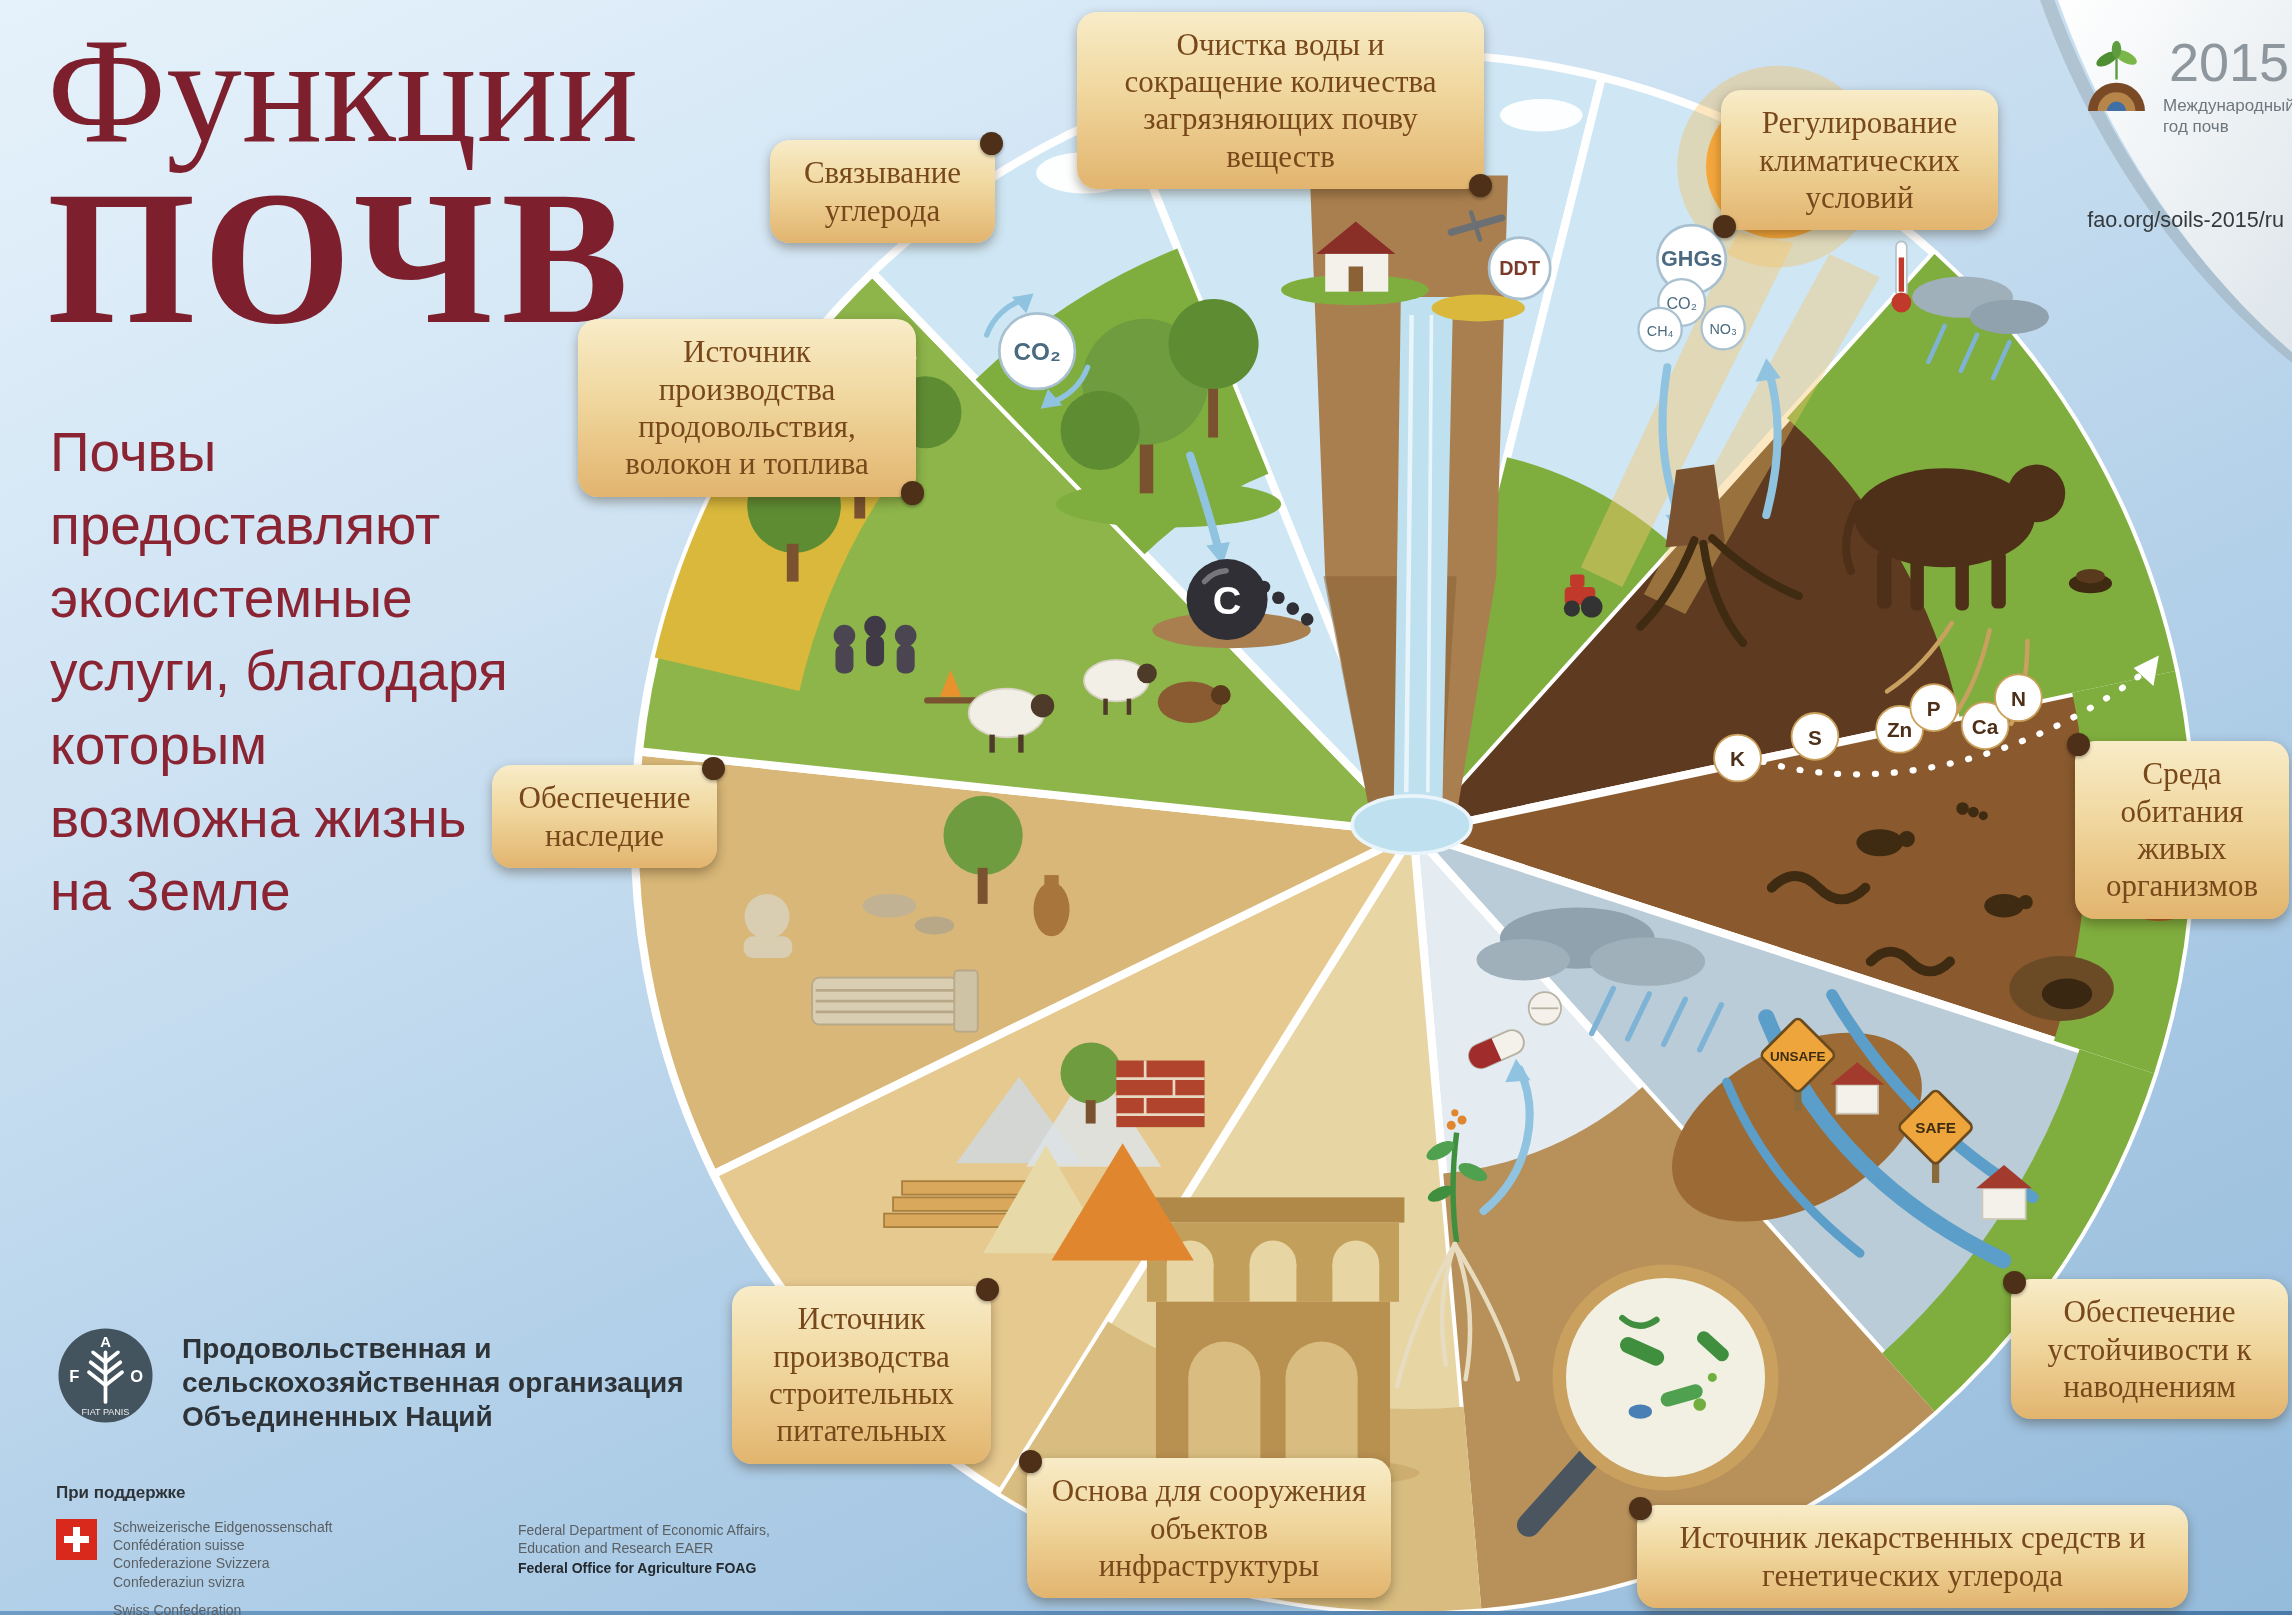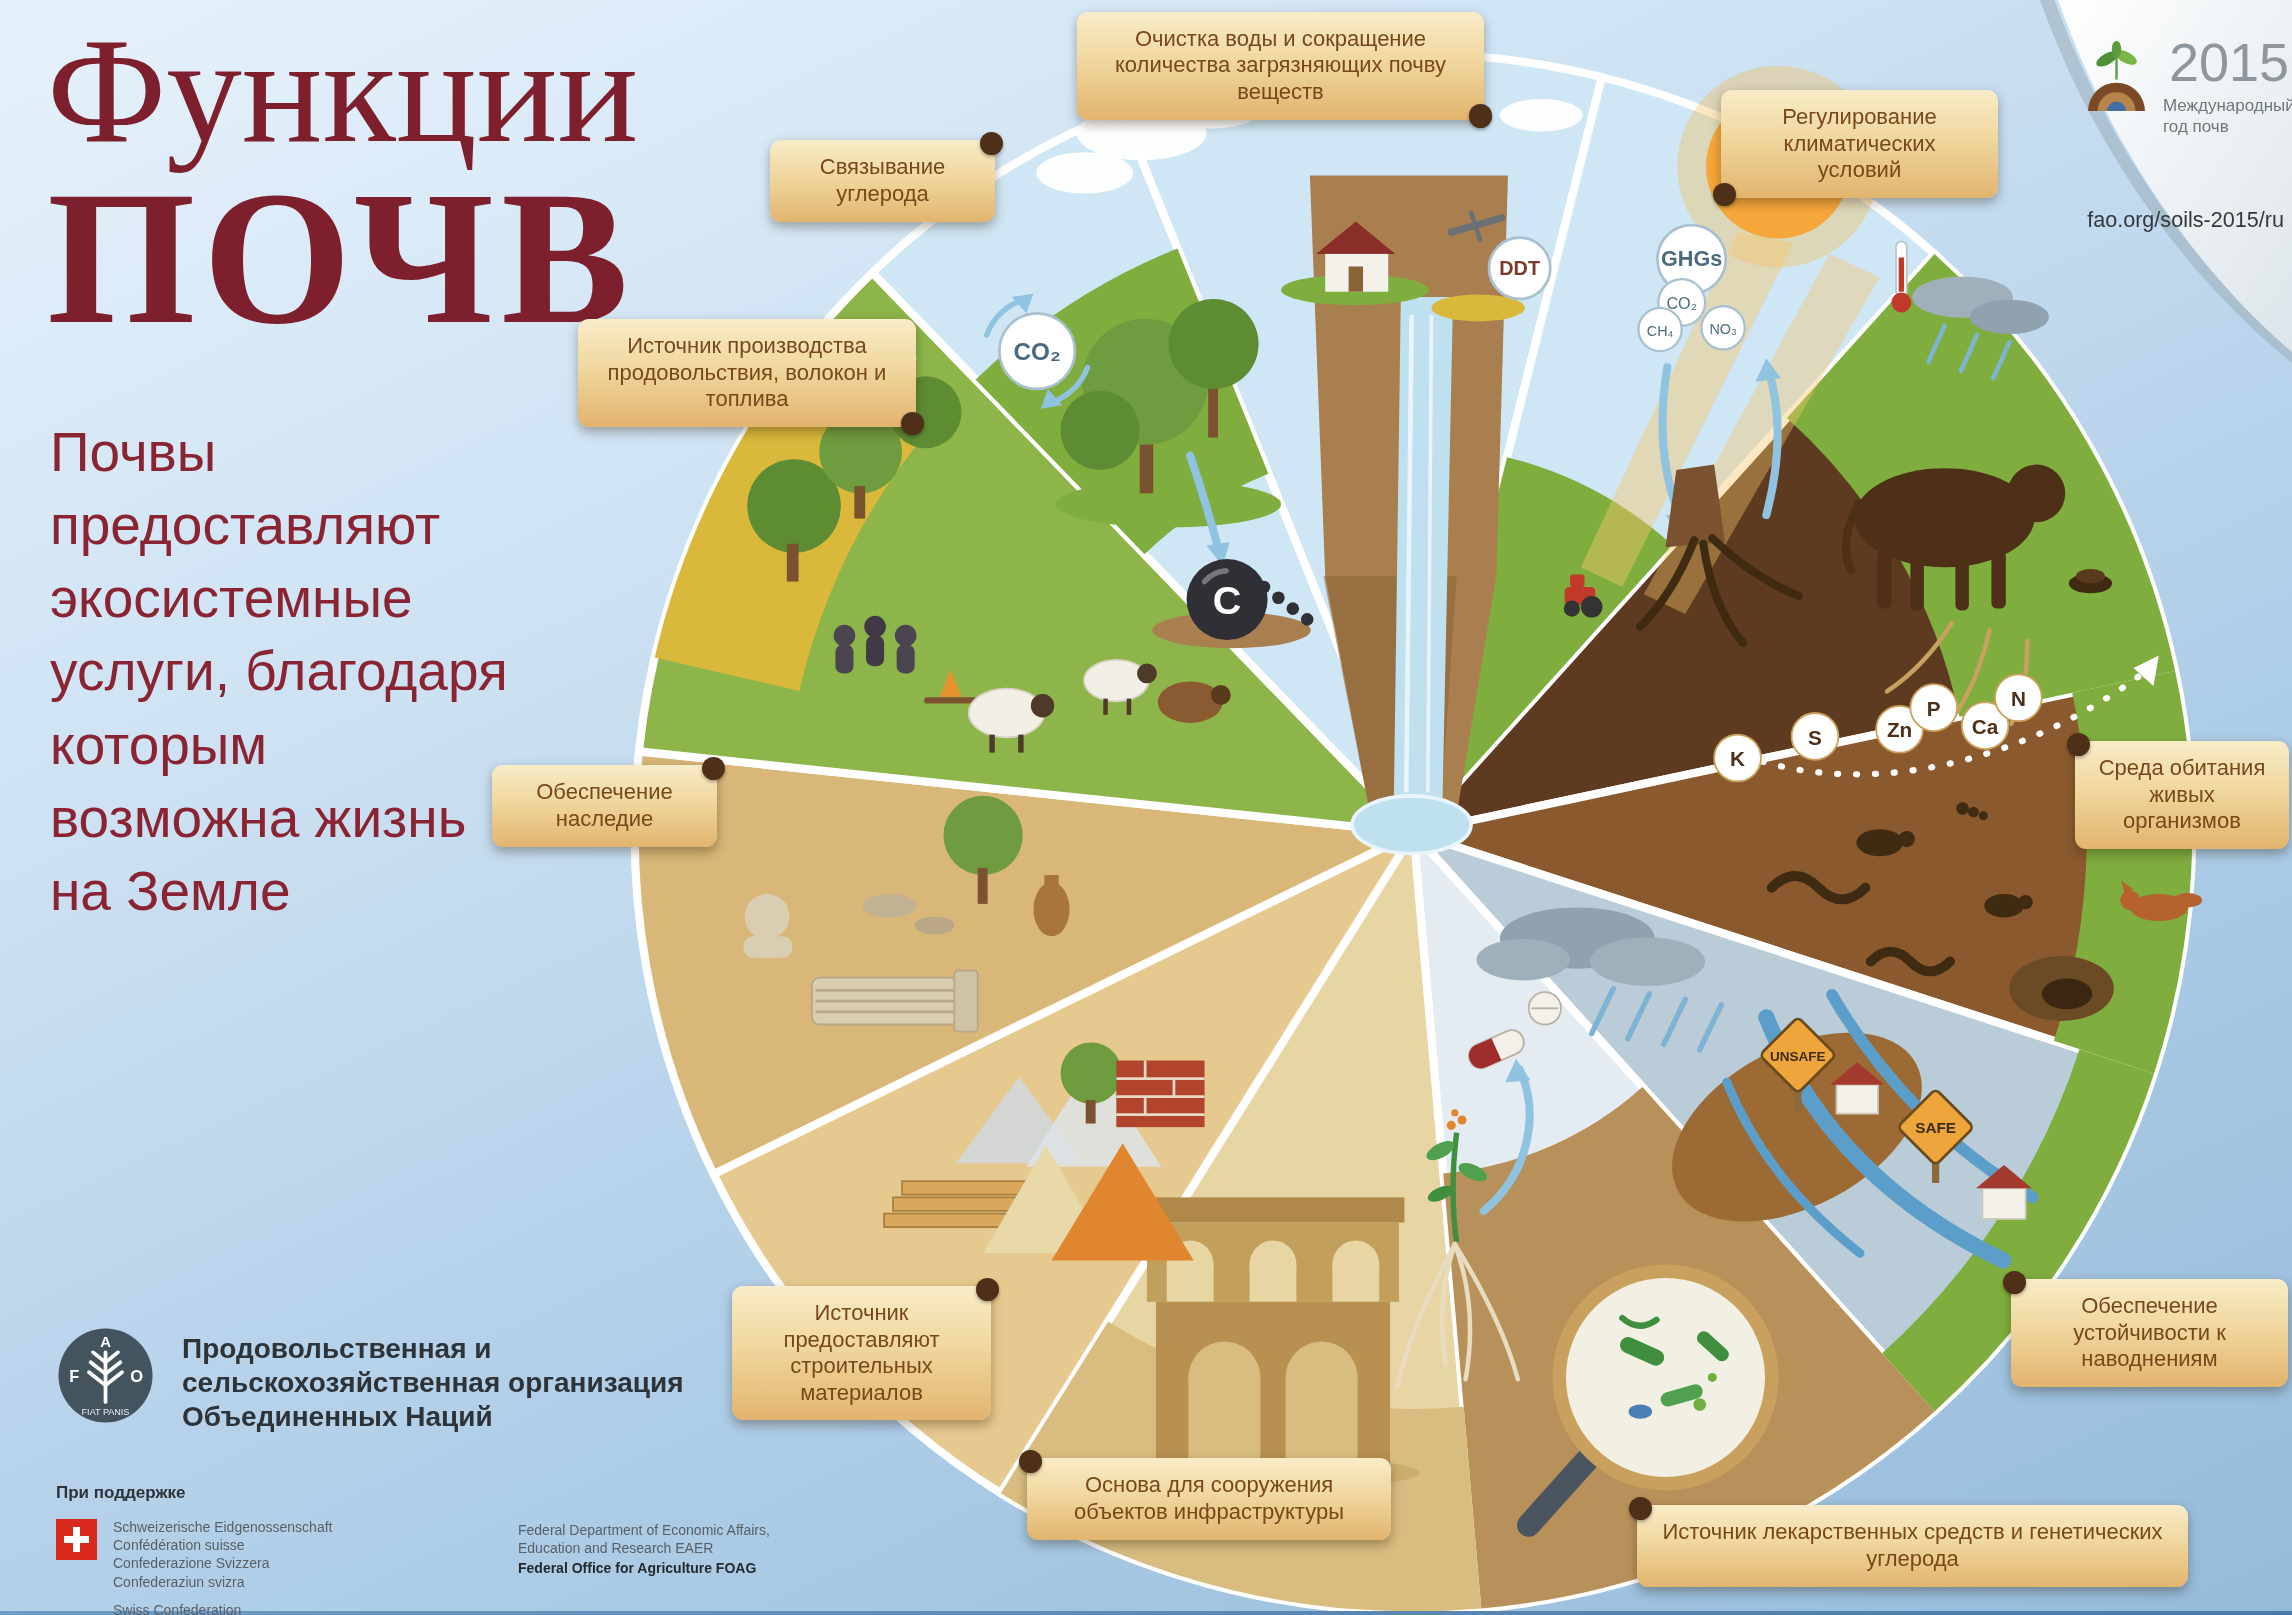--- a/index.html
+++ b/index.html
@@ -12,22 +12,22 @@
     background:linear-gradient(90deg,#6f9cc4,#4a7aa8);z-index:2}
 
   .title{position:absolute;left:47px;top:12.6px;z-index:3;color:#7d1f2d;font-family:"Liberation Serif",serif}
   .title .t1{font-size:151px;line-height:1.02;font-weight:400}
   .title .t2{font-size:191px;line-height:.95;font-weight:700;letter-spacing:7.2px;}
   .intro{position:absolute;left:50px;top:416px;width:468px;z-index:3;
     font-size:55px;line-height:1.33;color:#8a2433}
 
   .label-box{position:absolute;z-index:3;
     background:linear-gradient(180deg,#f8ecc8 0%,#f0d79e 45%,#e2b46e 100%);
-    border-radius:11px;box-shadow:0 4.5px 10.8px rgba(40,25,5,.35);
-    color:#78481a;font-family:Liberation Sans, sans-serif;font-size:22px;line-height:1.2;
+    border-radius:20px;box-shadow:0 4.5px 10.8px rgba(40,25,5,.35);
+    color:#78481a;font-family:Liberation Serif, serif;font-size:31px;line-height:1.2;
     text-align:center;padding:14.4px 18px}
   .dot{position:absolute;width:23.4px;height:23.4px;border-radius:50%;background:#4e3019;
     box-shadow:0 1.8px 3.6px rgba(0,0,0,.35)}
   .dot.tr{top:-8px;right:-8px}.dot.tl{top:-8px;left:-8px}
   .dot.br{bottom:-8px;right:-8px}.dot.bl{bottom:-8px;left:-8px}
 
   .corner{position:absolute;right:0;top:0;width:252px;height:297px;z-index:4}
   .iys-logo{position:absolute;left:36px;top:38px;width:79px;height:83px}
   .iys-year{position:absolute;left:128px;top:31px;font-size:54px;color:#8e979e}
   .iys-sub{position:absolute;left:122px;top:95px;width:113px;font-size:17px;line-height:1.25;
@@ -458,21 +458,21 @@
 <div class="label-box" style="left:1637px;top:1505px;width:551px">
   <span class="dot tl"></span>
   <span>Источник лекарственных средств и генетических углерода</span>
 </div>
 <div class="label-box" style="left:1027px;top:1458px;width:364px">
   <span class="dot tl"></span>
   <span>Основа для сооружения объектов инфраструктуры</span>
 </div>
 <div class="label-box" style="left:732px;top:1286px;width:259px">
   <span class="dot tr"></span>
-  <span>Источник предоставляют строительных материалов</span>
+  <span>Источник производства строительных питательных</span>
 </div>
 <div class="label-box" style="left:492px;top:765px;width:225px">
   <span class="dot tr"></span>
   <span>Обеспечение наследие</span>
 </div>
 <div class="label-box" style="left:578px;top:319px;width:338px">
   <span class="dot br"></span>
   <span>Источник производства продовольствия, волокон и топлива</span>
 </div>
 

